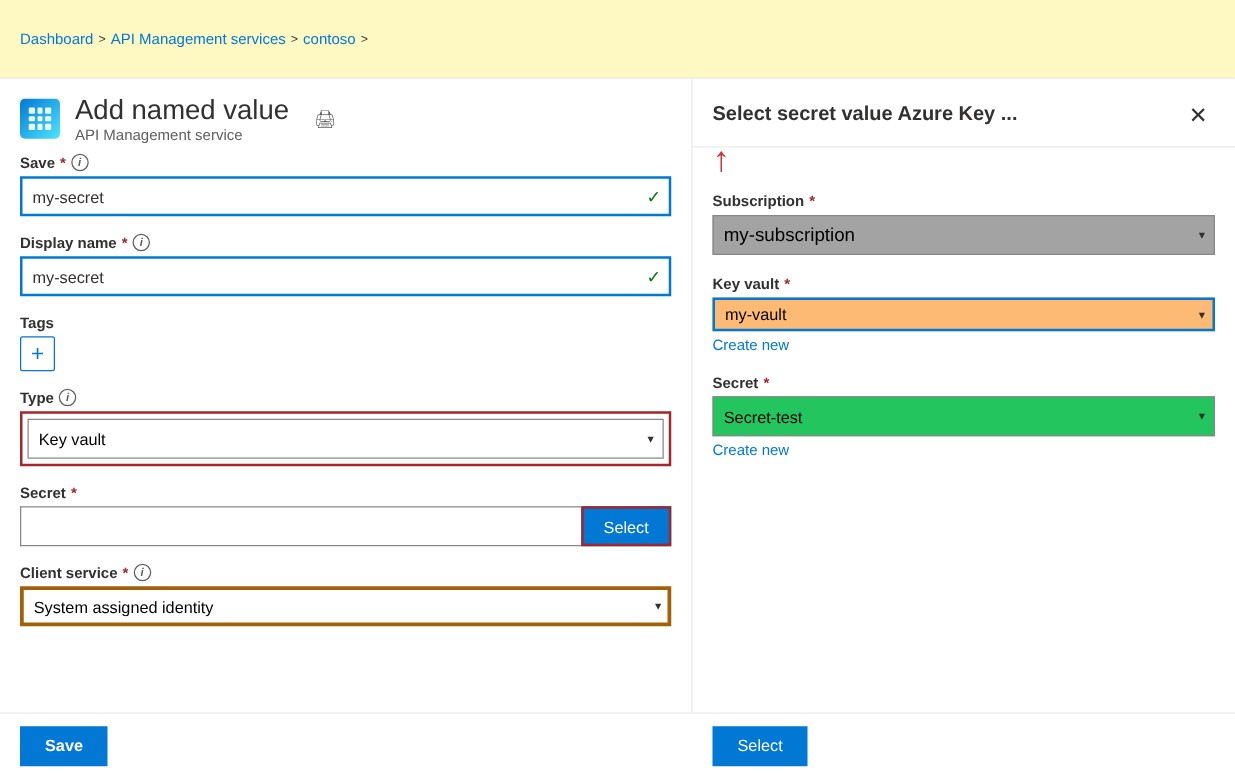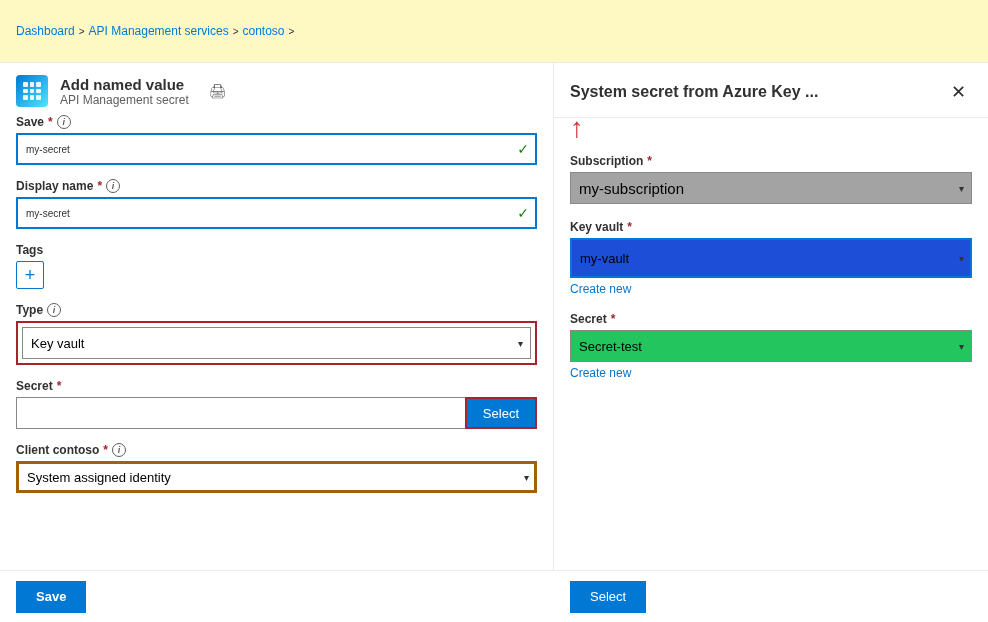--- a/index.html
+++ b/index.html
@@ -15,32 +15,32 @@
     .main-layout { display: flex; flex: 1; overflow: hidden; }
 
     
     .left-panel { width: 554px; flex-shrink: 0; padding: 0 0 0 16px; display: flex; flex-direction: column; border-right: 1px solid #edebe9; overflow-y: auto; }
 
     
     .page-header { display: flex; align-items: center; gap: 12px; padding: 12px 0 8px 0; }
     .page-icon { width: 32px; height: 32px; background: linear-gradient(135deg, #0078d4 0%, #50e6ff 100%); border-radius: 4px; display: flex; align-items: center; justify-content: center; flex-shrink: 0; }
     .page-icon-inner { display: grid; grid-template-columns: 1fr 1fr 1fr; gap: 2px; width: 18px; height: 18px; }
     .page-icon-inner div { background: rgba(255,255,255,0.9); border-radius: 1px; }
-    .page-title-block h1 { font-size: 15px; font-weight: 700; color: #323130; }
+    .page-title-block h1 { font-size: 22px; font-weight: 400; color: #323130; }
     .page-title-block p { font-size: 12px; color: #605e5c; }
     .print-icon { margin-left: 8px; cursor: pointer; color: #605e5c; font-size: 14px; }
 
     
     .form-body { padding: 0 16px 16px 0; flex: 1; }
     .form-group { margin-bottom: 14px; }
     .form-label { font-size: 12px; font-weight: 600; color: #323130; margin-bottom: 4px; display: flex; align-items: center; gap: 4px; }
     .form-label .required { color: #a4262c; }
     .info-icon { display: inline-flex; align-items: center; justify-content: center; width: 14px; height: 14px; border: 1px solid #605e5c; border-radius: 50%; font-size: 9px; color: #605e5c; cursor: pointer; font-style: italic; font-weight: bold; }
 
-    .form-input { width: 100%; height: 32px; border: 1px solid #8a8886; padding: 0 32px 0 8px; font-size: 10px; color: #323130; outline: none; position: relative; }
+    .form-input { width: 100%; height: 32px; border: 1px solid #8a8886; padding: 0 32px 0 8px; font-size: 13px; color: #323130; outline: none; position: relative; }
     .input-wrapper { position: relative; }
     .input-check { position: absolute; right: 8px; top: 50%; transform: translateY(-50%); color: #107c10; font-size: 14px; }
 
     
     .type-field-wrapper { border: 2px solid #a4262c; padding: 4px; display: inline-block; width: 100%; }
     .type-select { width: 100%; height: 32px; border: 1px solid #8a8886; padding: 0 8px; font-size: 13px; appearance: none; background: #fff; cursor: pointer; outline: none; }
 
     
     .tags-add { width: 28px; height: 28px; border: 1px solid #0078d4; background: #fff; color: #0078d4; font-size: 18px; cursor: pointer; display: flex; align-items: center; justify-content: center; border-radius: 2px; }
 
@@ -99,21 +99,21 @@
           <div></div>
             <div></div>
             <div></div>
           <div></div>
             <div></div>
             <div></div>
         </div>
       </div>
       <div class="page-title-block">
         <h1>Add named value</h1>
-        <p>API Management secret</p>
+        <p>API Management service</p>
       </div>
       <span class="print-icon">🖨</span>
     </div>
 
     <div class="form-body">
 
       <div class="form-group">
         <div class="form-label">
           <span>Save</span>
           <span class="required">*</span>
@@ -167,37 +167,37 @@
           <span class="required">*</span>
         </div>
         <div class="secret-field-wrapper">
           <input class="secret-input" type="text" value="" style="">
           <button class="select-btn">Select</button>
         </div>
       </div>
 
       <div class="form-group">
         <div class="form-label">
-          <span>Client contoso</span>
+          <span>Client service</span>
           <span class="required">*</span>
           <span class="info-icon">i</span>
         </div>
         <div class="select-wrapper">
           <select style="width:100%;height:32px;border:3px solid #a16207;padding:0 30px 0 8px;font-size:13px;appearance:none;background:#fff;cursor:pointer;outline:none;">
             <option>System assigned identity</option>
           </select>
           <span class="chevron-down">▾</span>
         </div>
       </div>
     </div>
   </div>
 
   <div class="right-panel">
     <div class="right-header">
-      <span class="right-title">System secret from Azure Key ...</span>
+      <span class="right-title">Select secret value Azure Key ...</span>
       <button class="close-btn">✕</button>
     </div>
 
     <div style="padding: 0 16px; position: relative; height: 20px;">
       <div style="position: absolute; left: 16px; top: -4px; color: #d13438; font-size: 28px; line-height: 1; pointer-events: none;">↑</div>
     </div>
 
     <div class="right-body">
 
       <div class="right-form-group">
@@ -212,21 +212,21 @@
           <span class="chevron-down">▾</span>
         </div>
       </div>
 
       <div class="right-form-group">
         <div class="right-label">
           <span>Key vault</span>
           <span class="required">*</span>
         </div>
         <div class="select-wrapper">
-          <select style="width:100%;height:40px;border:1px solid #0078d4;border-width:2px;padding:0 30px 0 8px;font-size:13px;appearance:none;background:#1d4ed8;cursor:pointer;outline:none;">
+          <select style="width:100%;height:27px;border:1px solid #0078d4;border-width:2px;padding:0 30px 0 8px;font-size:13px;appearance:none;background:#fdba74;cursor:pointer;outline:none;">
             <option>my-vault</option>
           </select>
           <span class="chevron-down">▾</span>
         </div>
         <a class="create-new">Create new</a>
       </div>
 
       <div class="right-form-group">
         <div class="right-label">
           <span>Secret</span>

